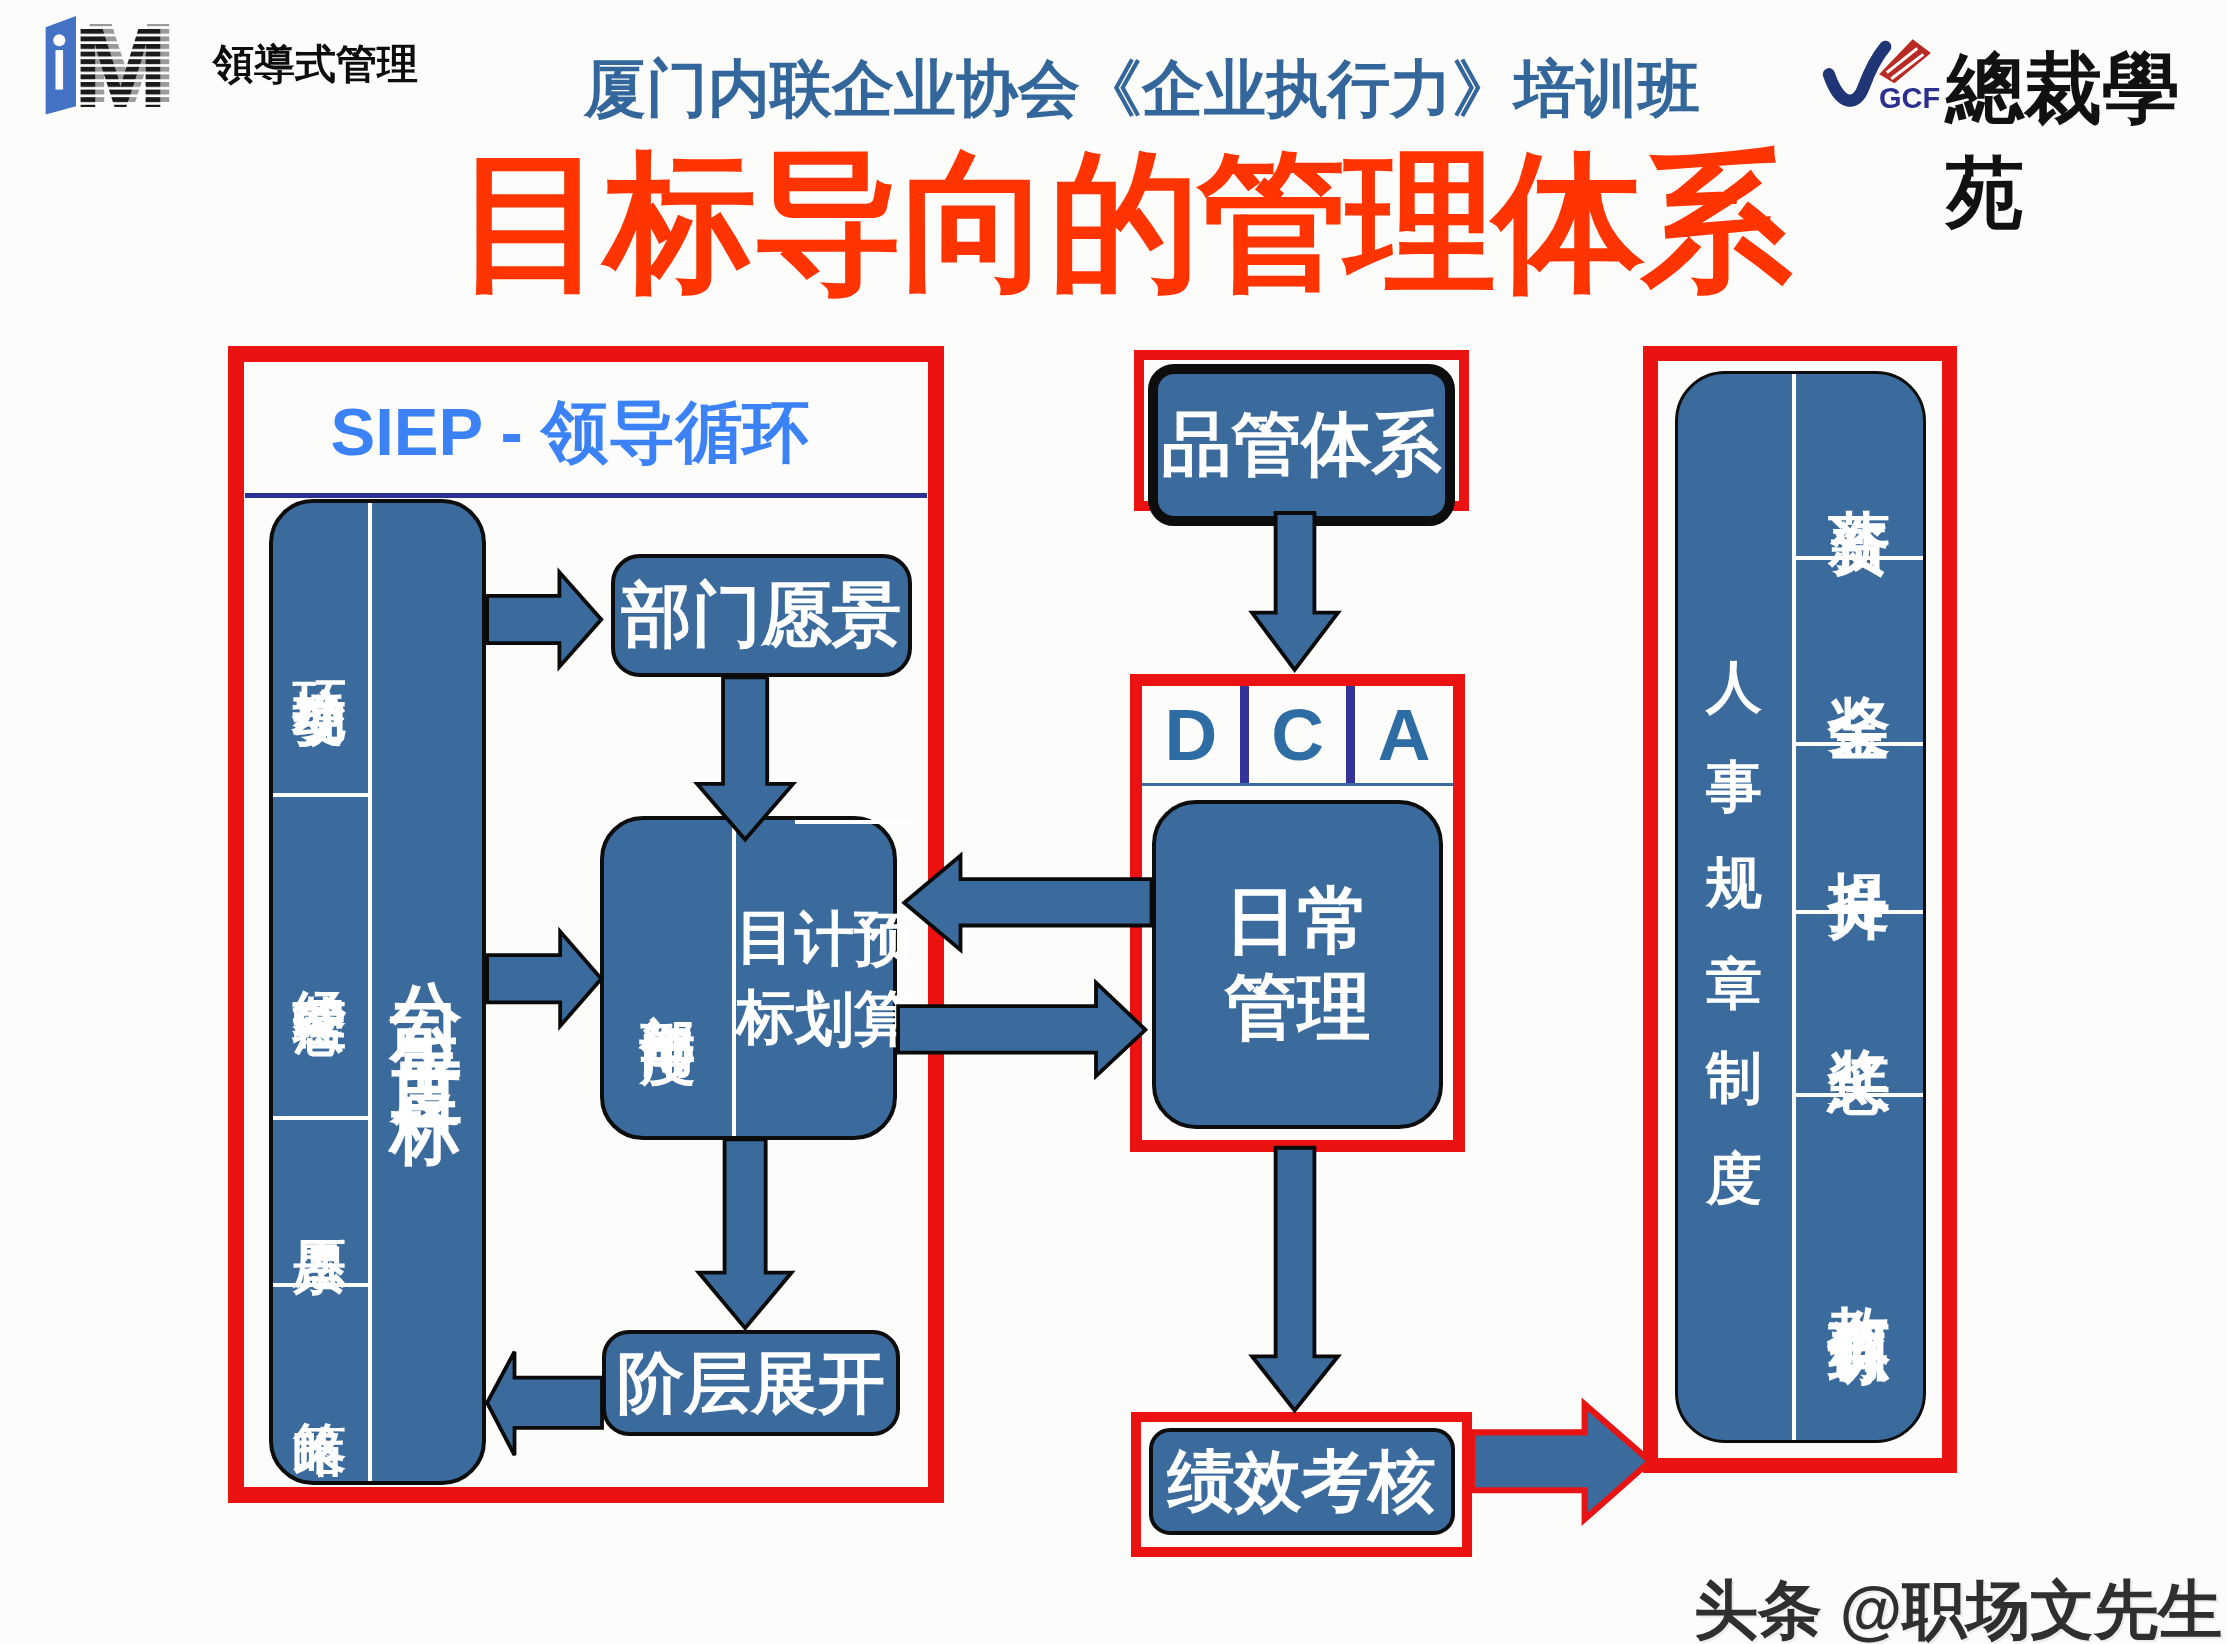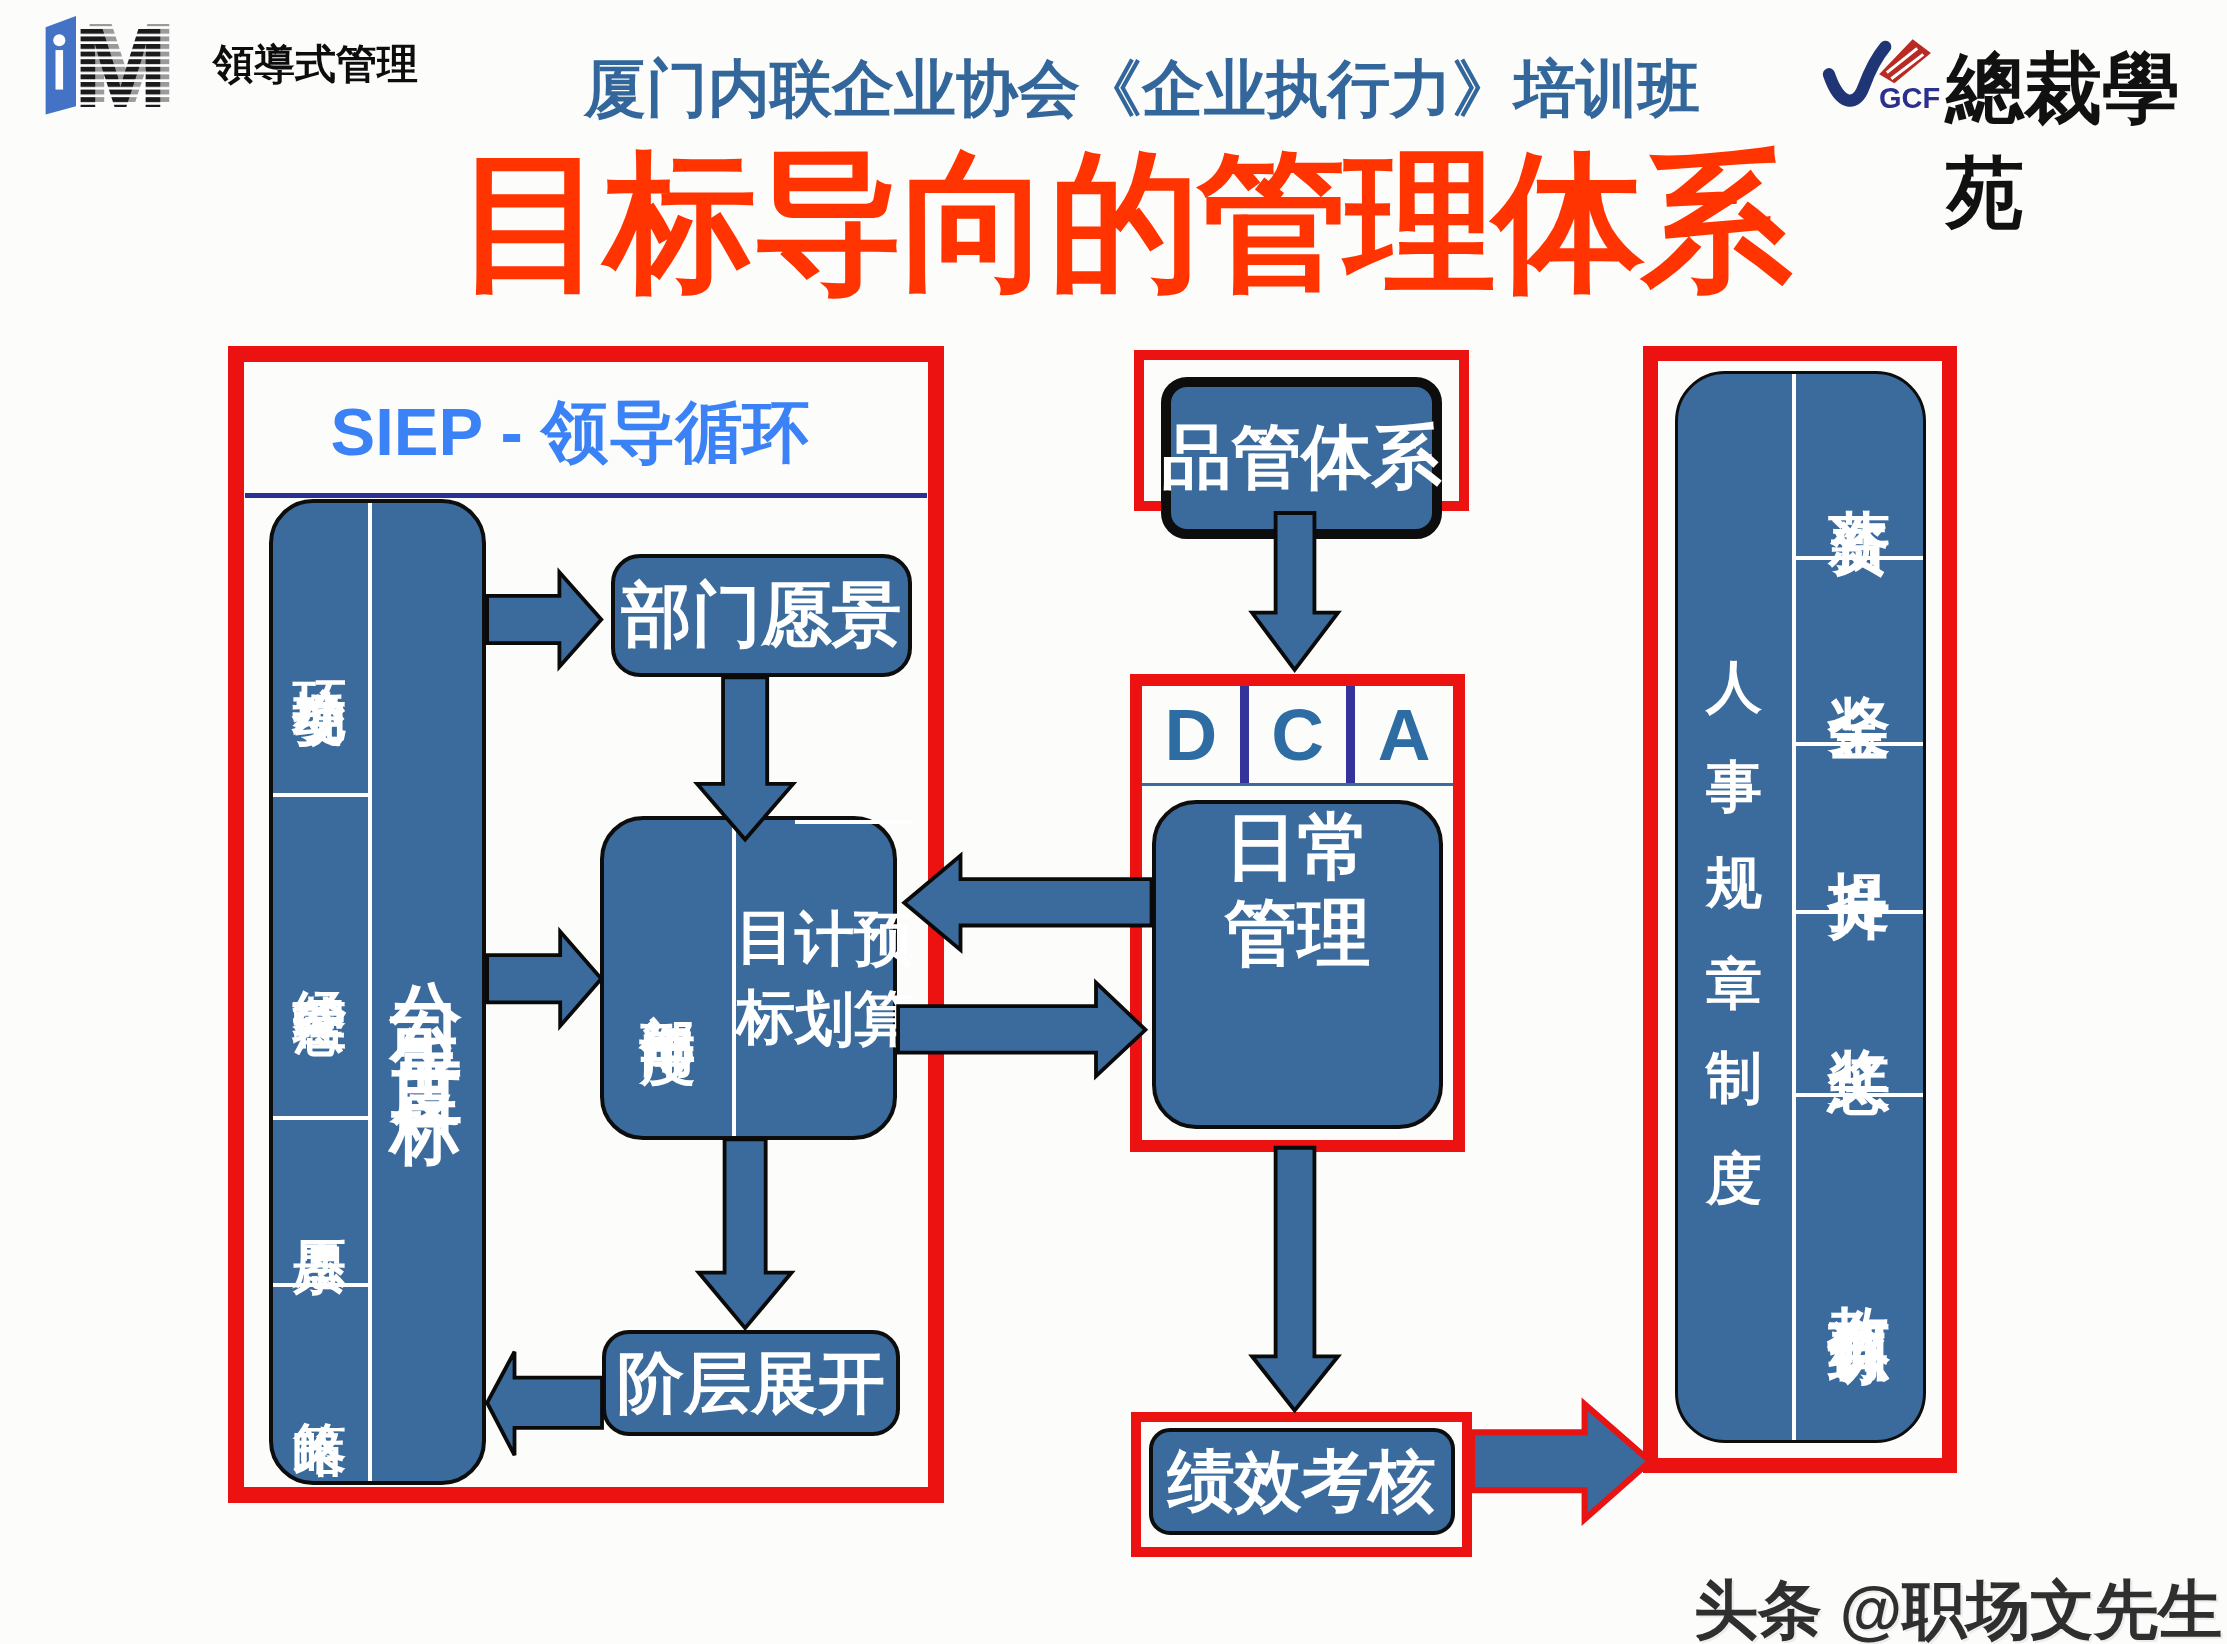--- a/index.html
+++ b/index.html
@@ -75,30 +75,30 @@
     <div style="flex:1;display:flex;flex-direction:row;">
       <div class="sec center wt" style="flex:150;font-size:59px;">目标</div>
       <div class="sec center wt" style="flex:138;font-size:59px;">计划</div>
       <div class="sec center wt" style="flex:125;font-size:59px;">预算</div>
     </div>
   </div>
 
   <div class="abs blue-box center" style="left:602px;top:1330px;width:298px;height:106px;border-radius:27px;font-size:67px;white-space:nowrap;">阶层展开</div>
 
   <div class="abs" style="left:1134px;top:350px;width:335px;height:161px;border:10.7px solid #ec1212;box-sizing:border-box;">
-    <div class="center wt" style="margin:17px;height:162px;background:#3a6b9c;border:10px solid #0d0d0d;border-radius:26px;box-sizing:border-box;font-size:70px;white-space:nowrap;">品管体系</div>
+    <div class="center wt" style="margin:4px;height:162px;background:#3a6b9c;border:10px solid #0d0d0d;border-radius:26px;box-sizing:border-box;font-size:70px;white-space:nowrap;">品管体系</div>
   </div>
 
   <div class="abs" style="left:1130px;top:674px;width:335px;height:478px;border:12px solid #ec1212;box-sizing:border-box;">
     <div style="display:flex;height:97px;border-bottom:3px solid #3a6b9c;">
       <div class="center" style="flex:1;font-size:73px;font-weight:bold;color:#2e6da4;border-right:9px solid #333399;">D</div>
       <div class="center" style="flex:1;font-size:73px;font-weight:bold;color:#2e6da4;border-right:9px solid #333399;">C</div>
       <div class="center" style="flex:1;font-size:73px;font-weight:bold;color:#2e6da4;">A</div>
     </div>
-    <div class="blue-box" style="margin:13.7px auto 0 auto;width:291px;height:329px;border-radius:44px;display:flex;flex-direction:column;align-items:center;justify-content:flex-start;">
+    <div class="blue-box" style="margin:13.7px auto 0 auto;width:291px;height:329px;border-radius:44px;display:flex;flex-direction:column;align-items:center;justify-content:center;">
       <div class="wt" style="font-size:73px;line-height:1.18;">日常</div>
       <div class="wt" style="font-size:73px;line-height:1.18;">管理</div>
     </div>
   </div>
 
   <div class="abs" style="left:1131px;top:1412px;width:341px;height:145px;border:10.7px solid #ec1212;box-sizing:border-box;">
     <div class="center wt" style="margin:6px auto 9px auto;width:306px;height:107px;background:#3a6b9c;border:4.6px solid #0d0d0d;border-radius:21px;box-sizing:border-box;font-size:67px;white-space:nowrap;">绩效考核</div>
   </div>
 
   <div class="abs" style="left:1643px;top:346px;width:314px;height:1127px;border:15px solid #ec1212;box-sizing:border-box;">

